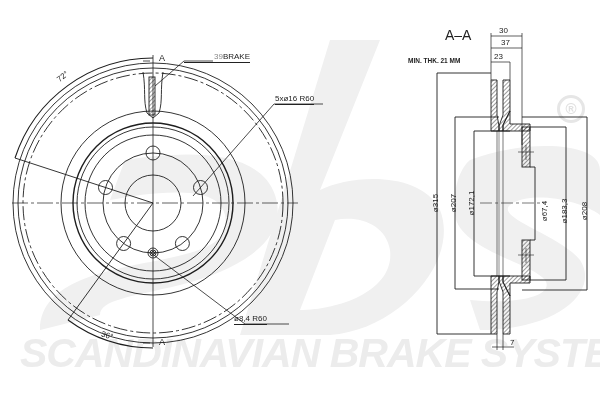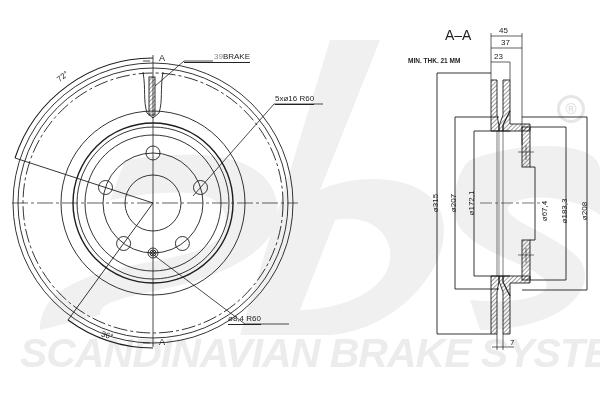--- a/index.html
+++ b/index.html
@@ -139,25 +139,25 @@
 
 <div class="lbl md" style="left:159px;top:54px;">A</div>
 <div class="lbl md" style="left:159px;top:338px;">A</div>
 
 <div class="lbl sm ul" style="left:184px;top:53px;">
   <span style="color:#888;padding-left:30px;">39</span><span>BRAKE</span>
 </div>
 <div class="lbl sm" style="left:57px;top:73px;transform:rotate(-38deg);">72°</div>
 <div class="lbl sm" style="left:101px;top:332px;transform:rotate(15deg);">36°</div>
 <div class="lbl sm ul" style="left:275px;top:95px;">5xø16  R60</div>
-<div class="lbl sm ul" style="left:228px;top:315px;">ø8,4  R60</div>
+<div class="lbl sm ul" style="left:234px;top:315px;">ø8,4  R60</div>
 
 <div class="lbl md" style="left:445px;top:28px;font-size:14px;">A–A</div>
 <div class="lbl" style="left:408px;top:58px;font-size:6.5px;font-weight:bold;">MIN. THK. 21 MM</div>
-<div class="lbl sm" style="left:499px;top:27px;">45</div>
+<div class="lbl sm" style="left:499px;top:27px;">30</div>
 <div class="lbl sm" style="left:501px;top:39px;">37</div>
 <div class="lbl sm" style="left:494px;top:53px;">23</div>
 <div class="lbl sm" style="left:510px;top:339px;">7</div>
 
 <div class="lbl sm vert" style="left:421px;top:199px;width:30px;text-align:center;">ø315</div>
 <div class="lbl sm vert" style="left:439px;top:199px;width:30px;text-align:center;">ø207</div>
 <div class="lbl sm vert" style="left:455px;top:199px;width:34px;text-align:center;">ø172,1</div>
 <div class="lbl sm vert" style="left:528px;top:207px;width:34px;text-align:center;">ø67,4</div>
 <div class="lbl sm vert" style="left:548px;top:207px;width:34px;text-align:center;">ø183,3</div>
 <div class="lbl sm vert" style="left:568px;top:207px;width:34px;text-align:center;">ø208</div>

